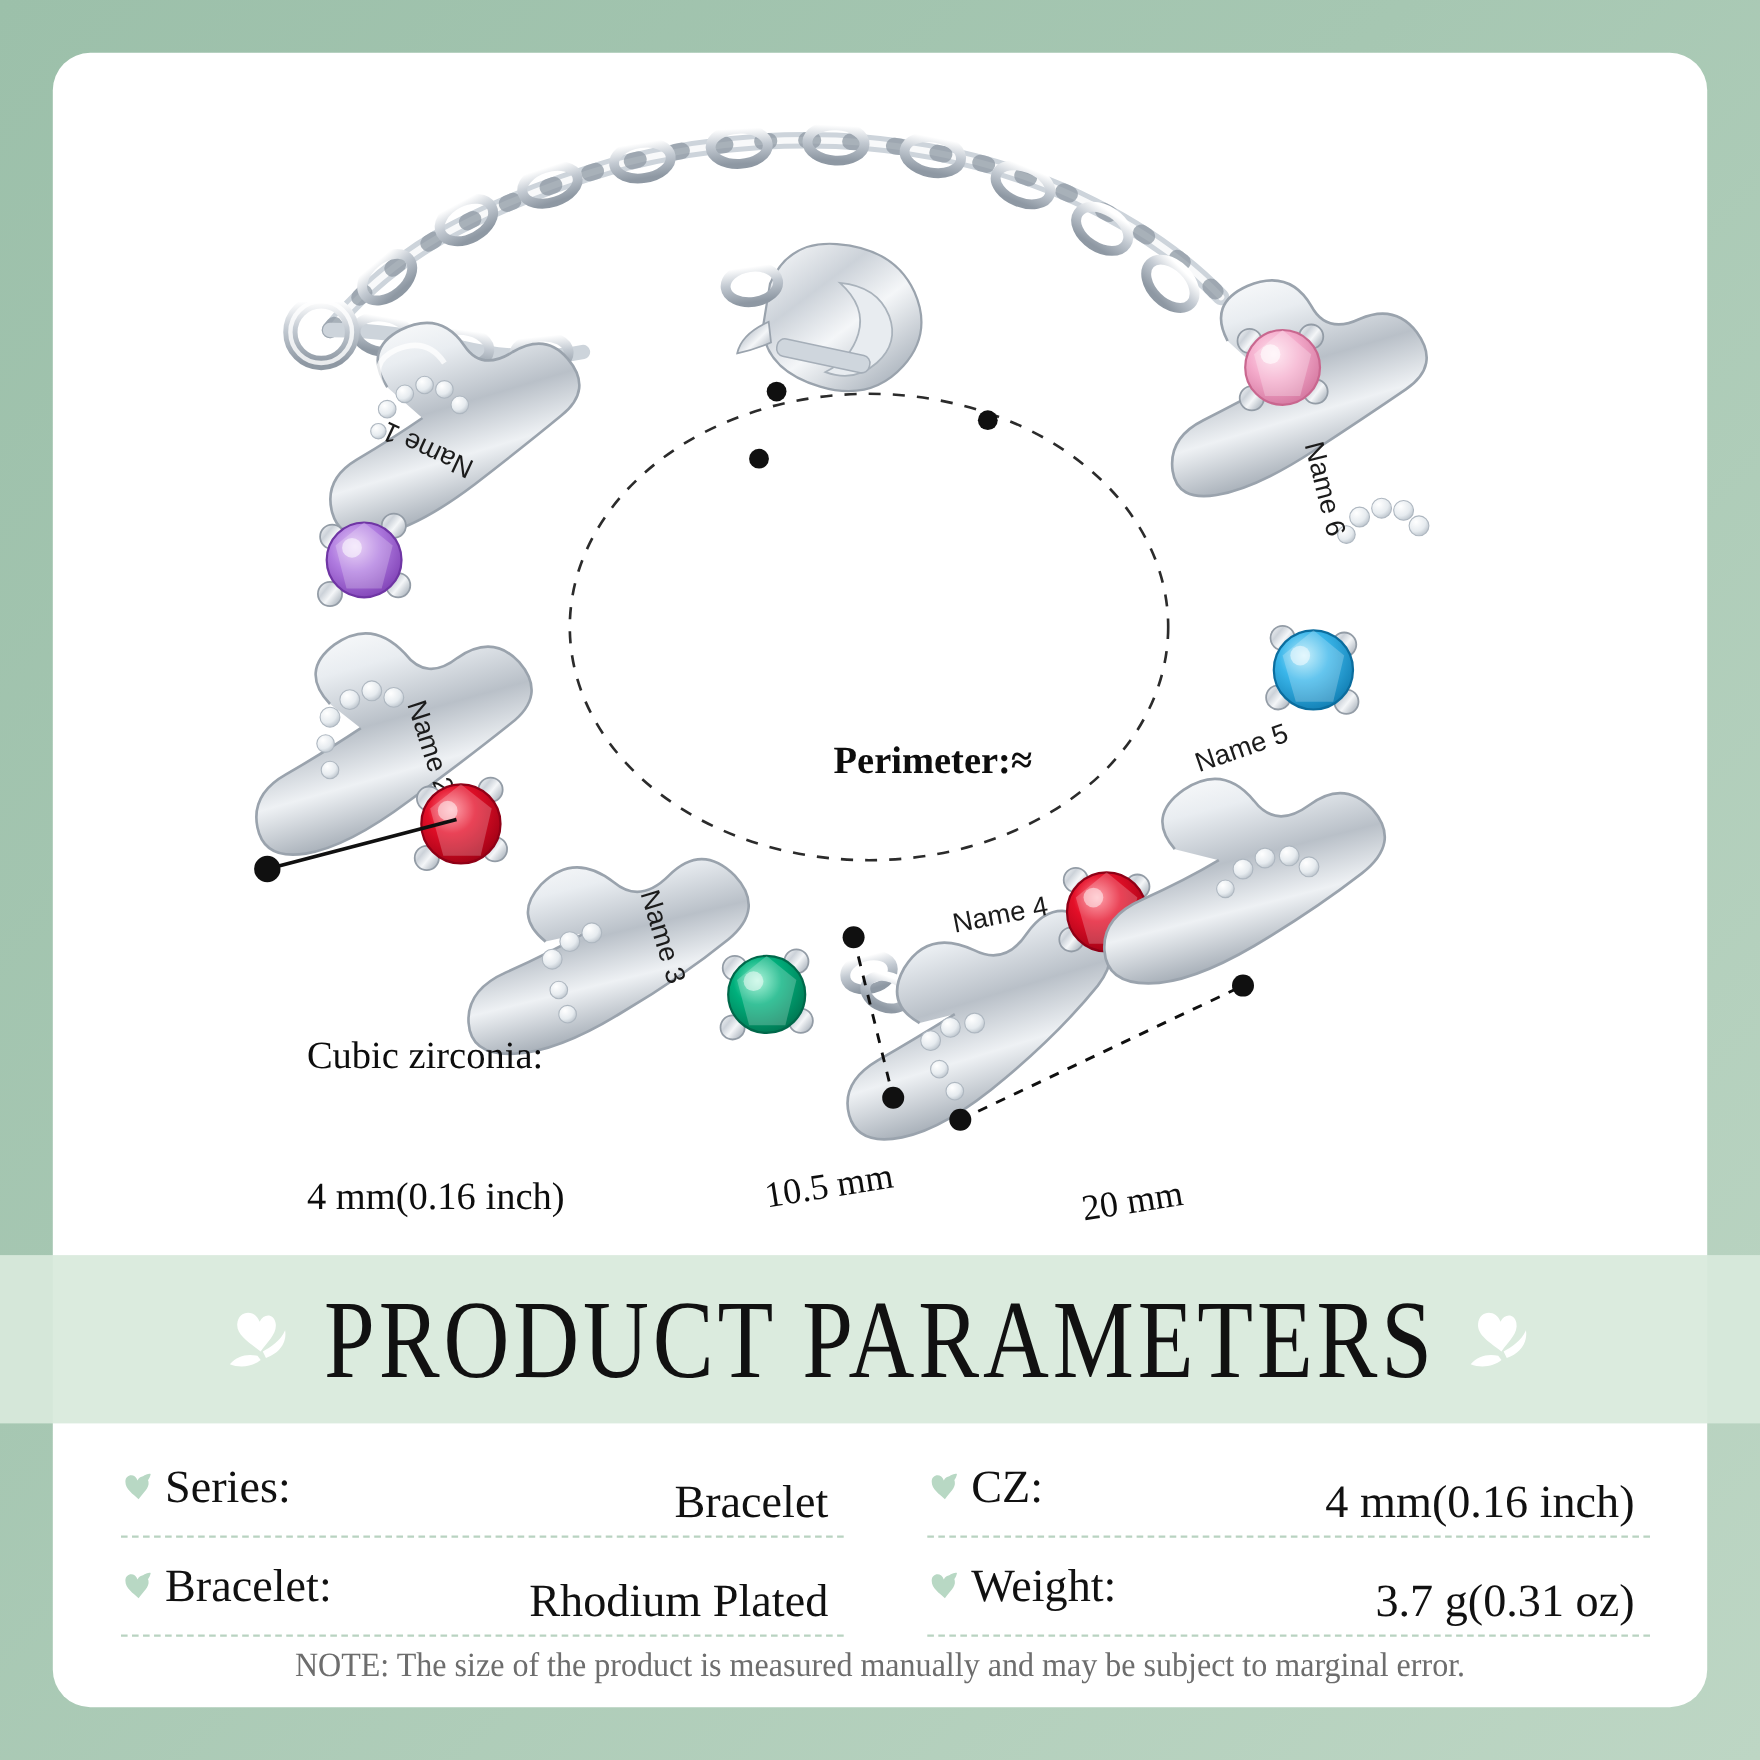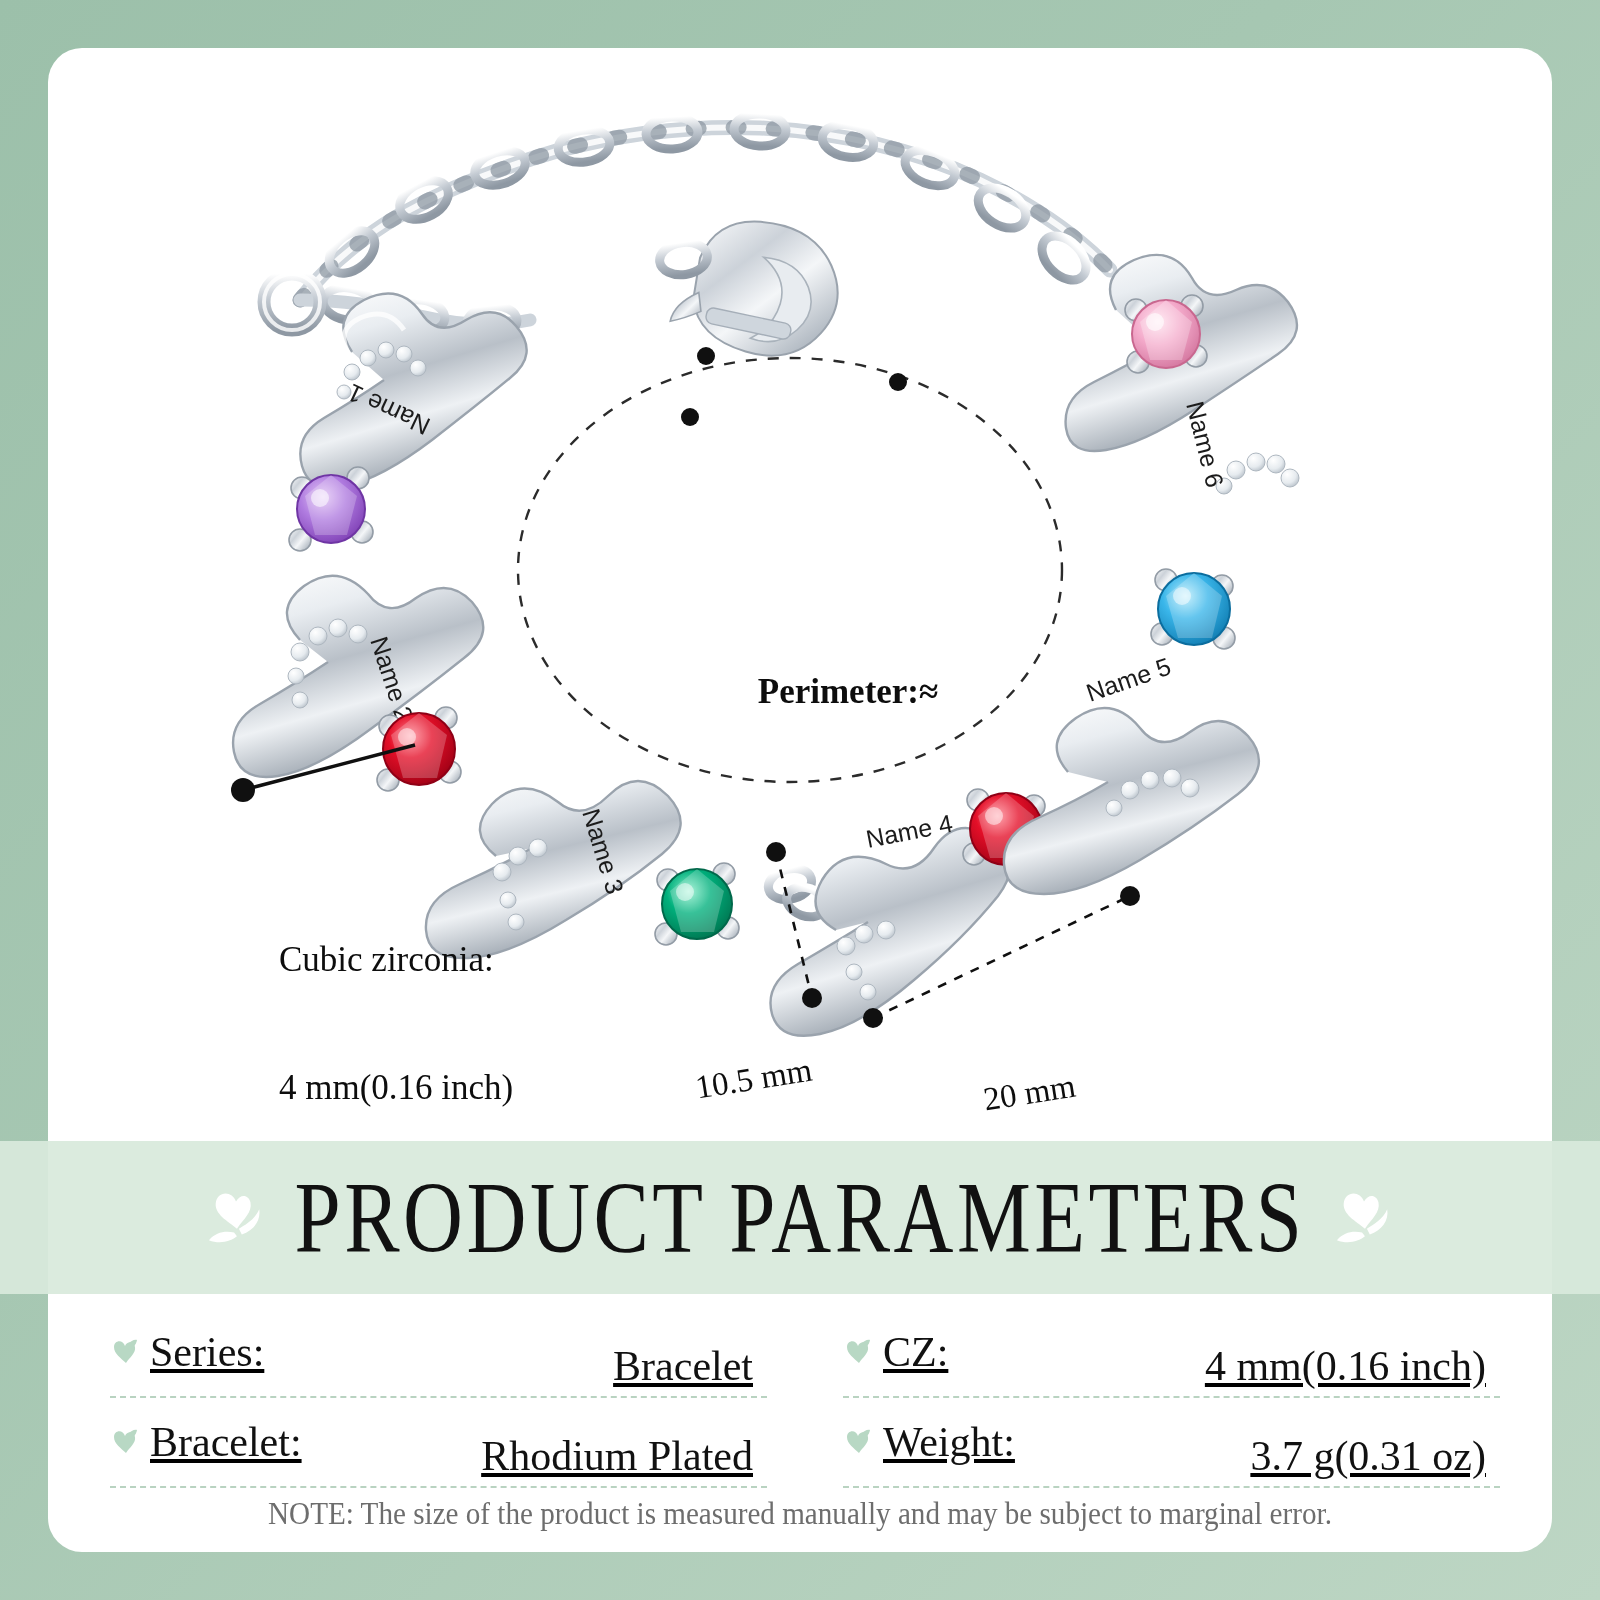--- a/index.html
+++ b/index.html
@@ -54,21 +54,20 @@
   
   #specs{
     position:absolute;left:110px;top:1308px;width:1390px;height:180px;
     display:flex;gap:76px;
   }
   .col{flex:1;display:flex;flex-direction:column;gap:0;}
   .srow{
     height:90px;display:flex;align-items:center;
     border-bottom:2px dashed #b9d3c1;
     position:relative;
-    text-decoration:underline;
   }
   .bullet{width:30px;height:30px;flex:0 0 auto;margin-right:10px;}
   .skey{
     font-size:42px;color:#111;white-space:nowrap;
     font-family:"Liberation Serif",serif;
   }
   .sval{
     margin-left:auto;font-size:42px;color:#111;white-space:nowrap;
     padding-right:14px;font-family:"Liberation Serif",serif;margin-top:28px;
   }

